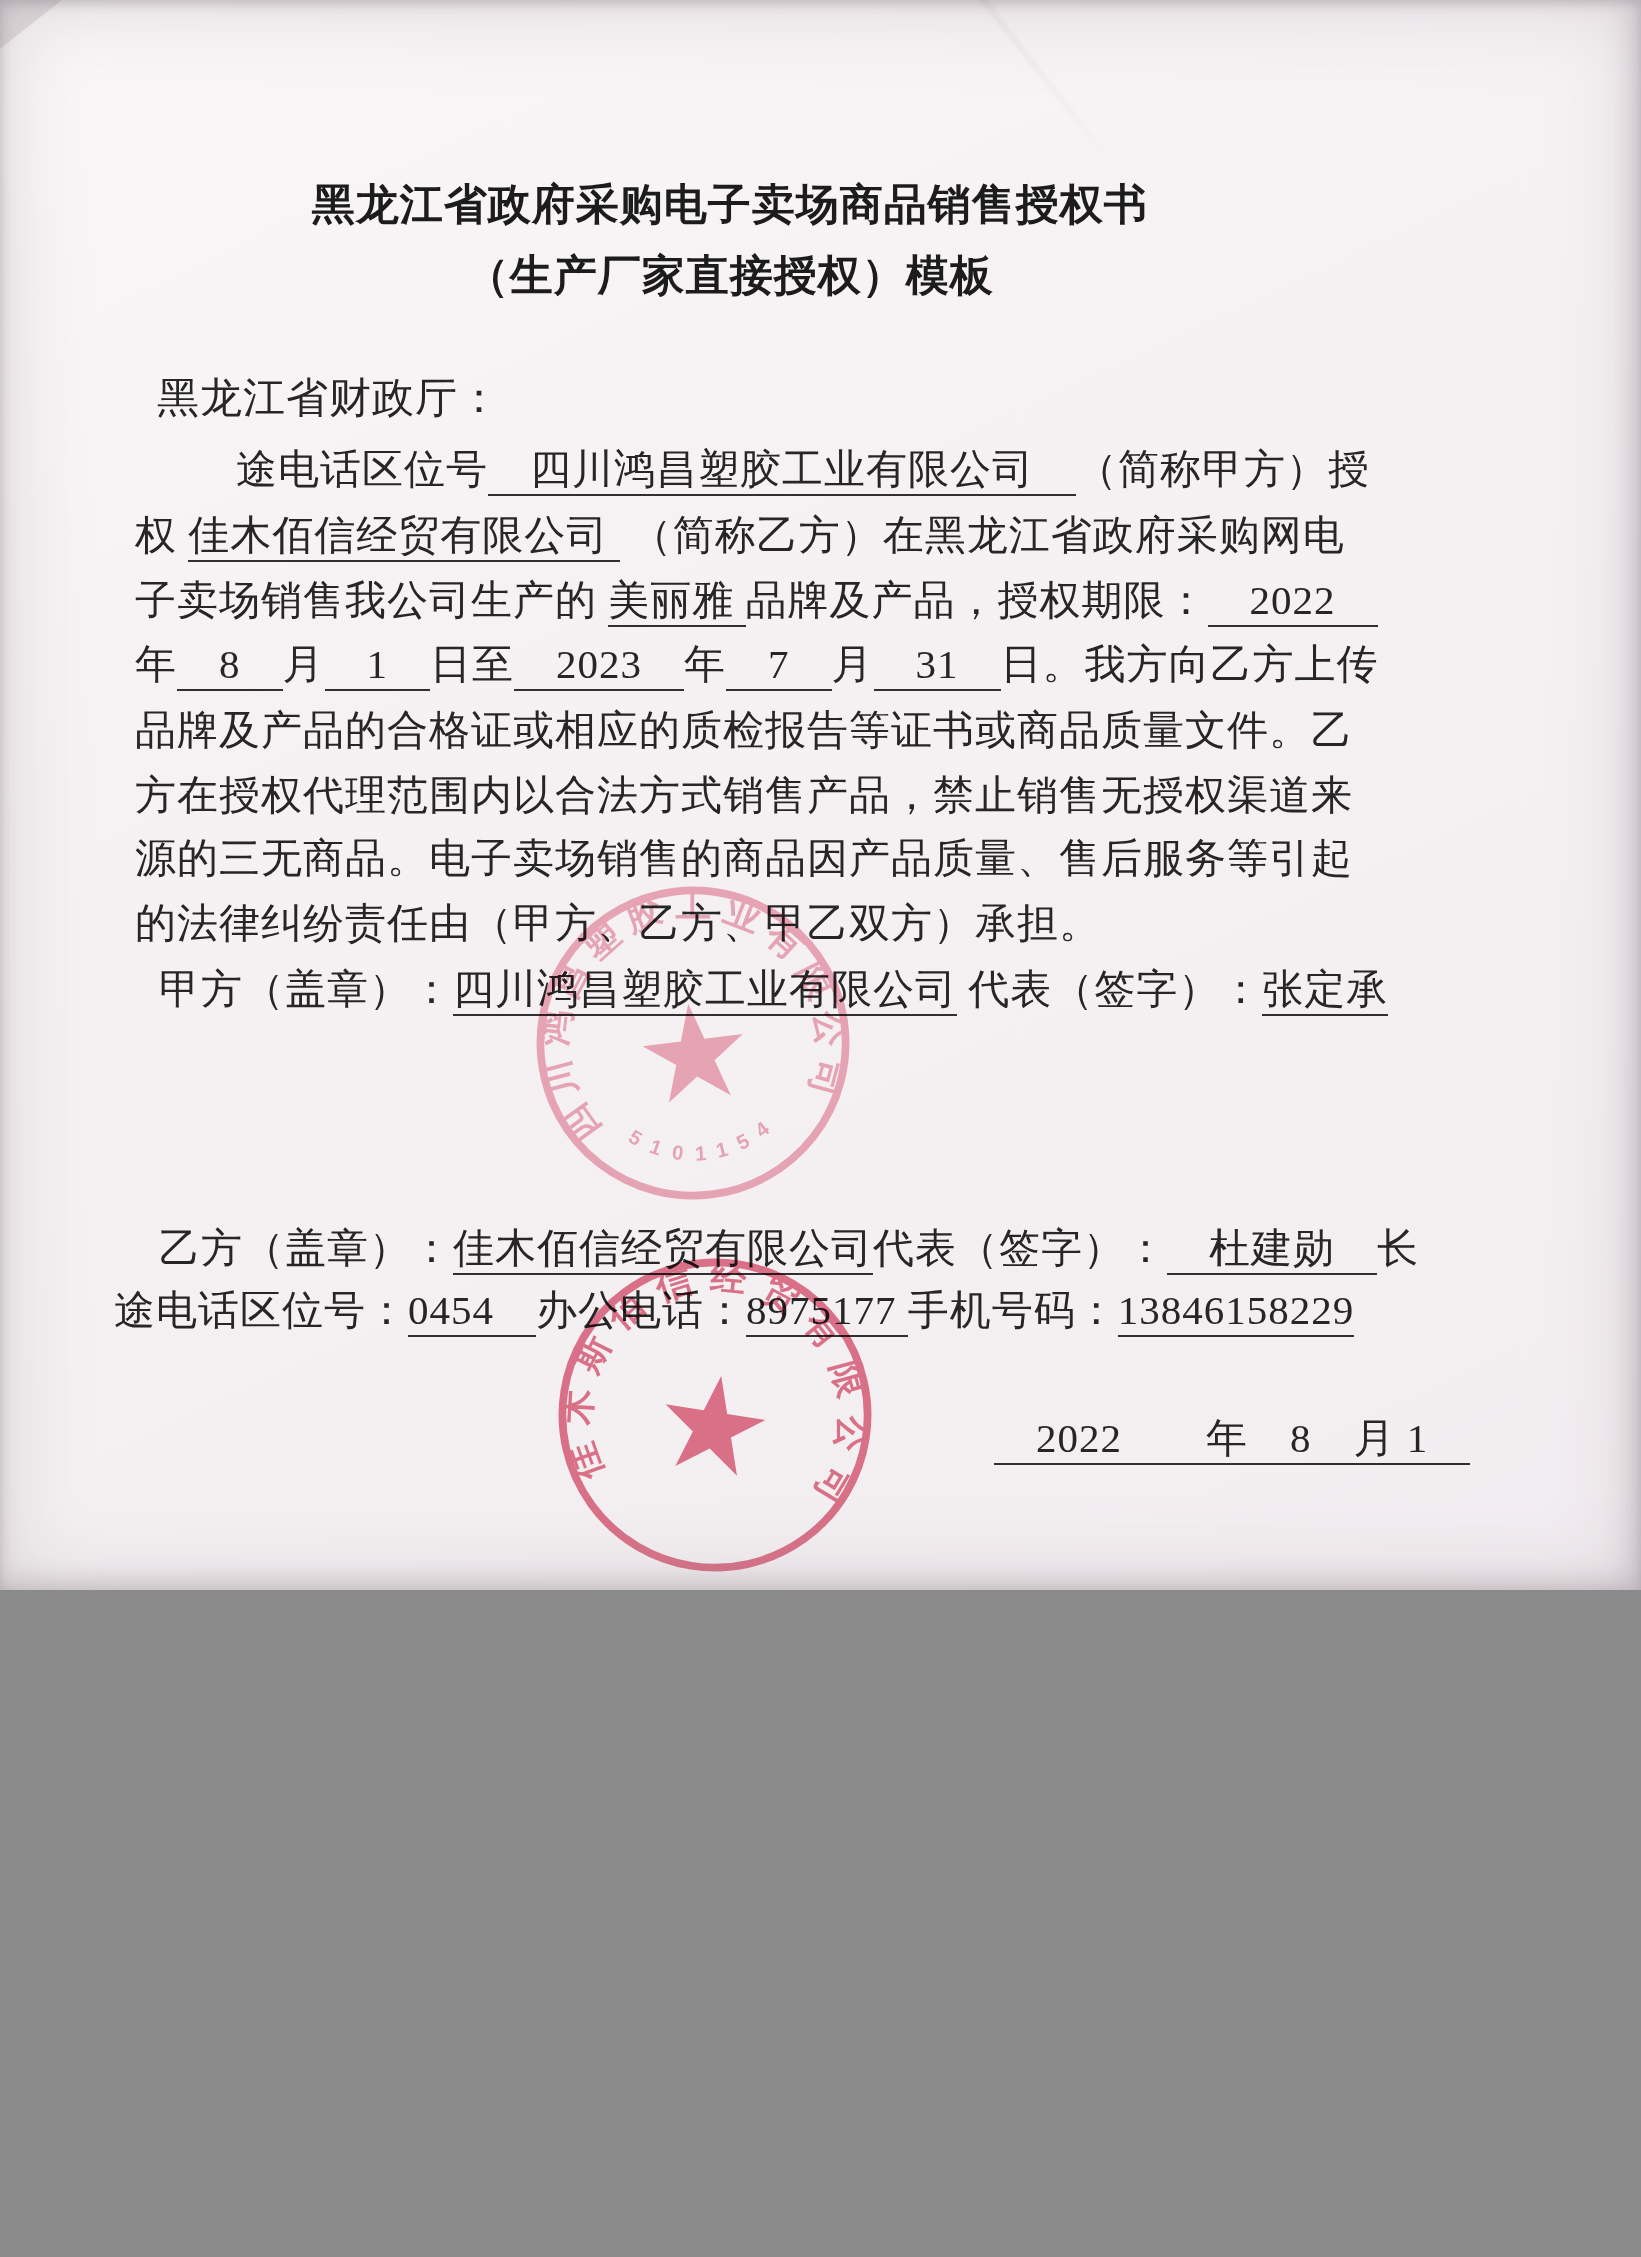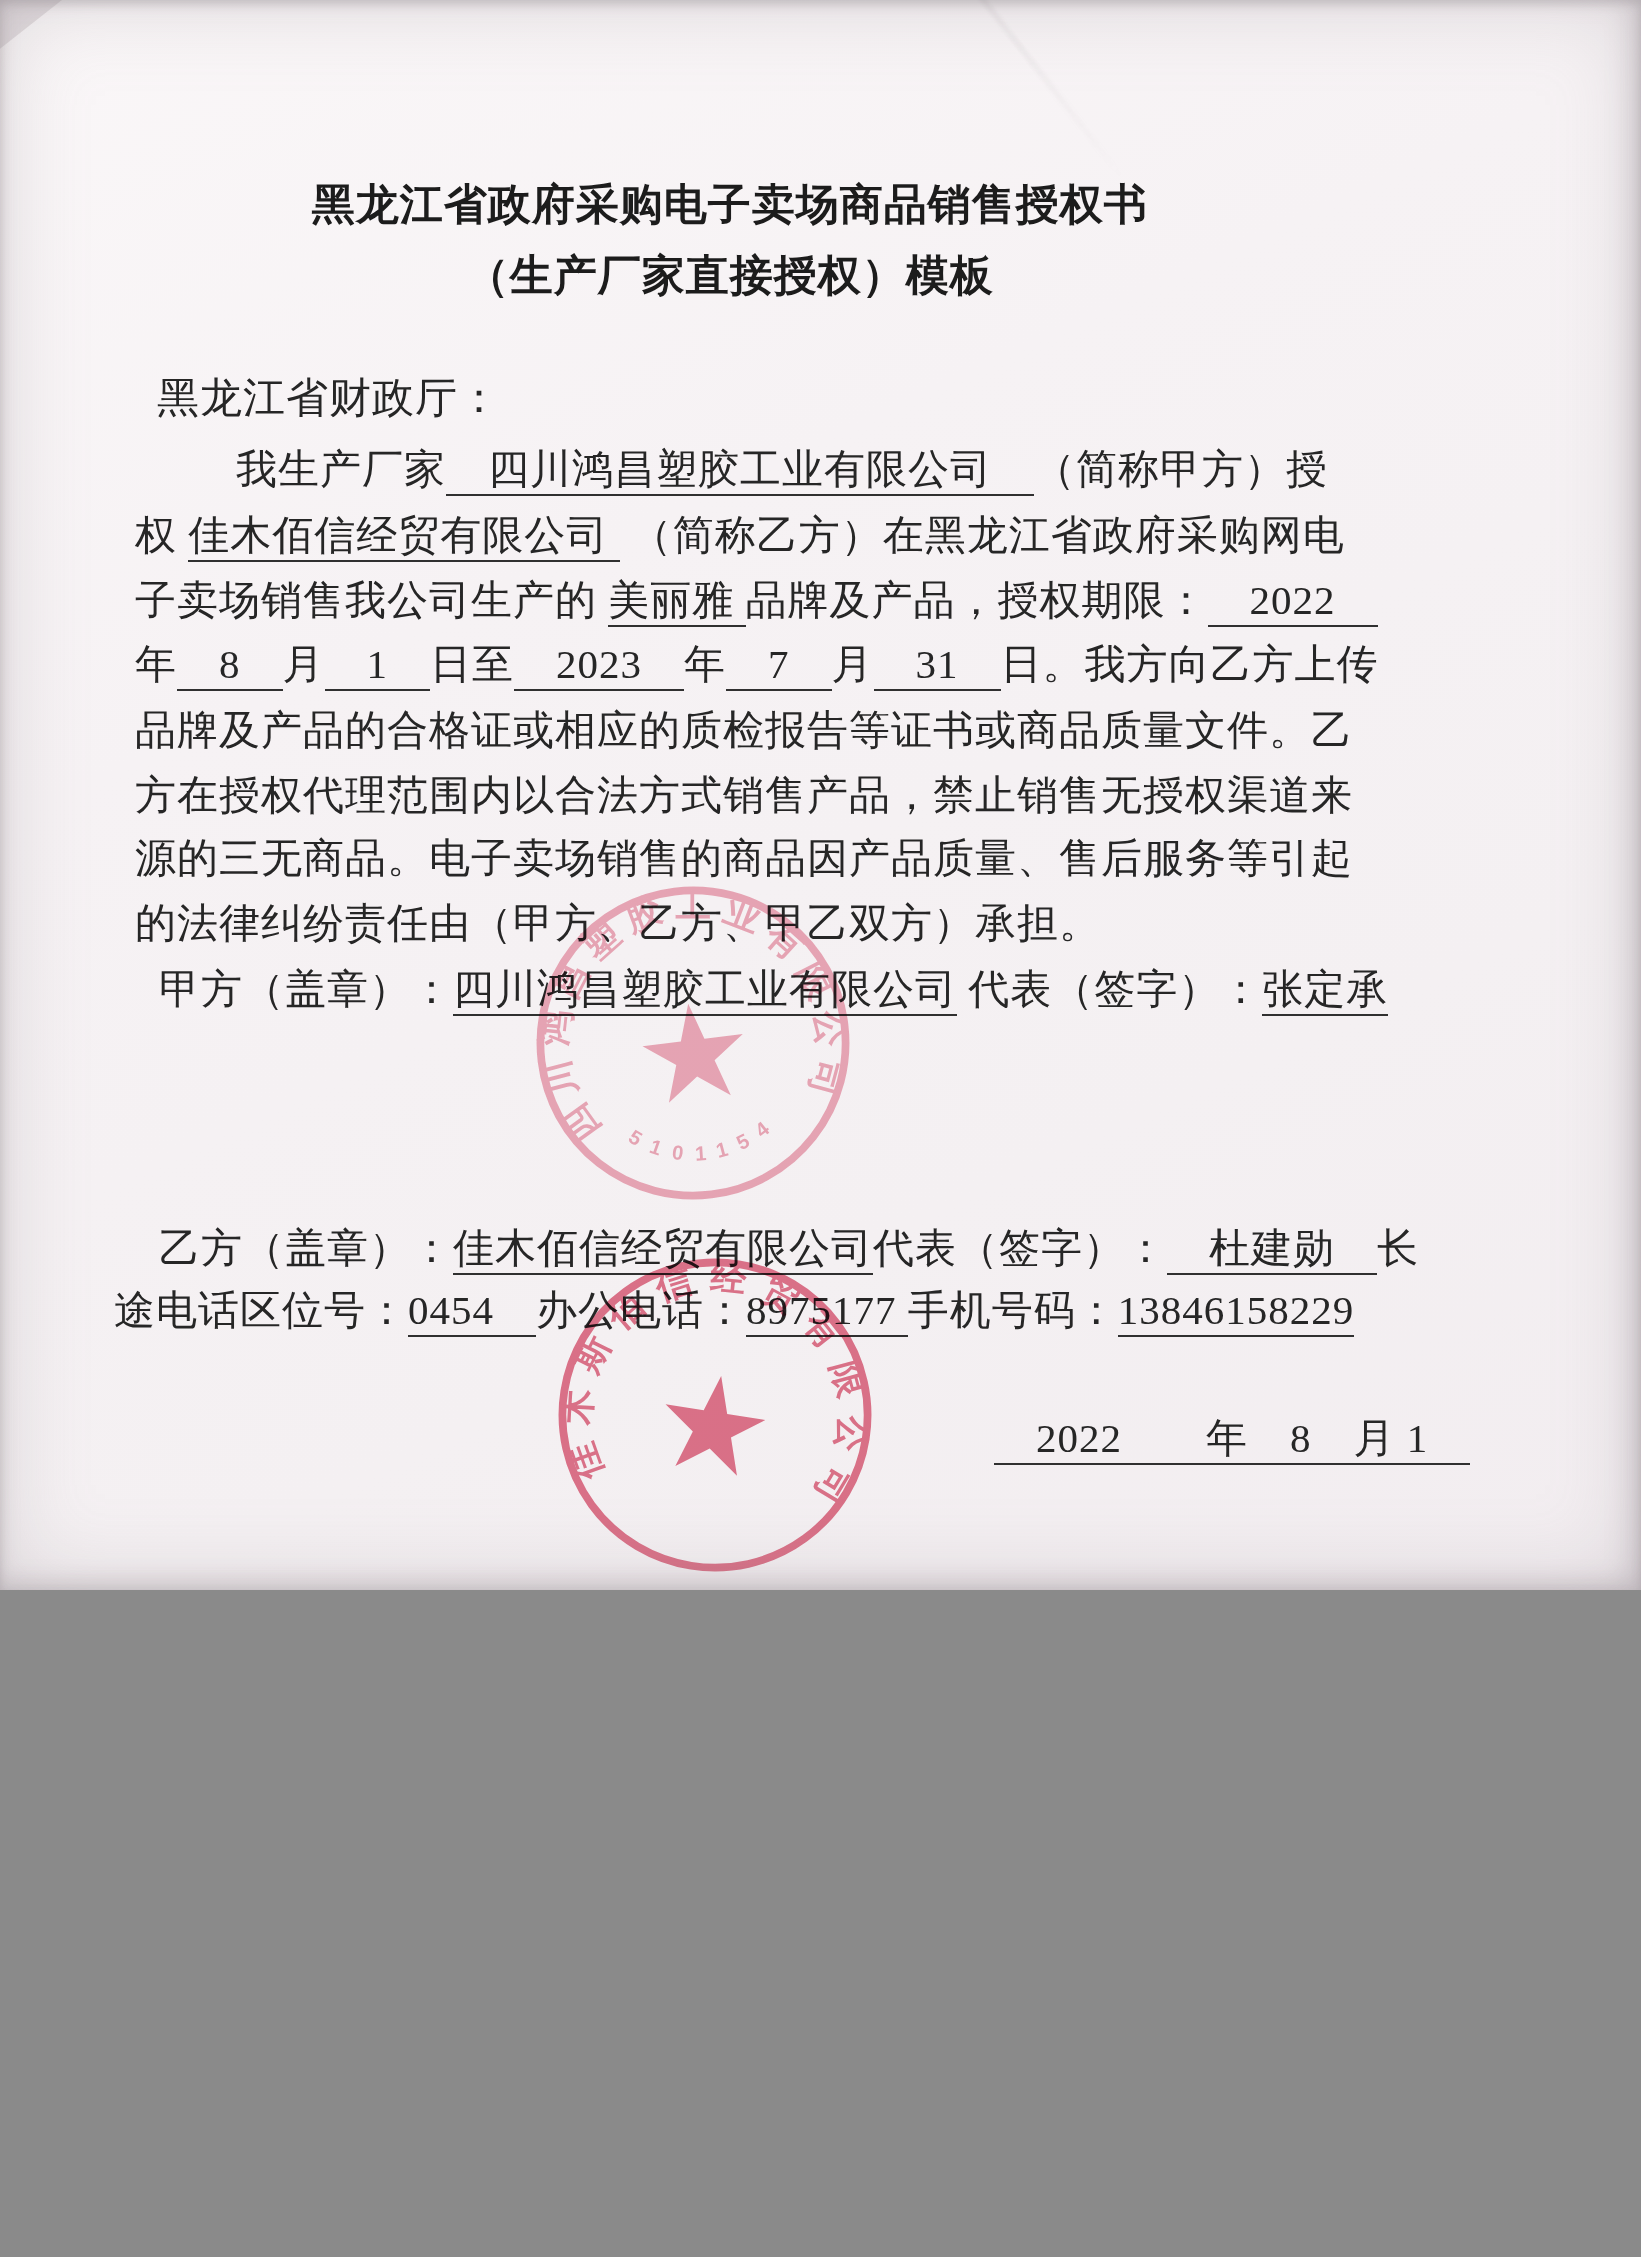--- a/index.html
+++ b/index.html
@@ -34,21 +34,21 @@
 <div class="page">
   <div class="corner-fold"></div>
   <div class="crease-tr"></div>
   <div class="mark-bl"></div>
 
   <div class="title" style="top:176px;">黑龙江省政府采购电子卖场商品销售授权书</div>
   <div class="title" style="top:247px;">（生产厂家直接授权）模板</div>
 
   <div class="line" style="top:371px;left:124px;font-size:42px;margin-left:33px;">黑龙江省财政厅：</div>
 
-  <div class="line" style="top:443px;left:135px;text-indent:101px;"><span>我生产厂家</span><span class="u">　</span><span class="u">四川鸿昌塑胶工业有限公司</span><span class="u">　</span><span>（简称甲方）授</span></div>
+  <div class="line" style="top:443px;left:135px;text-indent:101px;"><span>途电话区位号</span><span class="u">　</span><span class="u">四川鸿昌塑胶工业有限公司</span><span class="u">　</span><span>（简称甲方）授</span></div>
   <div class="line" style="top:509px;left:135px;"><span>权 </span><span class="u">佳木佰信经贸有限公司 </span><span> （简称乙方）在黑龙江省政府采购网电</span></div>
   <div class="line" style="top:574px;left:135px;"><span>子卖场销售我公司生产的 </span><span class="u">美丽雅 </span><span>品牌及产品，授权期限：</span><span class="u">　2022　</span></div>
   <div class="line" style="top:638px;left:135px;"><span>年</span><span class="u">　8　</span><span>月</span><span class="u">　1　</span><span>日至</span><span class="u">　2023　</span><span>年</span><span class="u">　7　</span><span>月</span><span class="u">　31　</span><span>日。我方向乙方上传</span></div>
   <div class="line" style="top:704px;left:135px;text-align:center;"><span>品牌及产品的合格证或相应的质检报告等证书或商品质量文件。乙</span></div>
   <div class="line" style="top:769px;left:135px;"><span>方在授权代理范围内以合法方式销售产品，禁止销售无授权渠道来</span></div>
   <div class="line" style="top:832px;left:135px;"><span>源的三无商品。电子卖场销售的商品因产品质量、售后服务等引起</span></div>
   <div class="line" style="top:963px;left:159px;"><span>甲方（盖章）：</span><span class="u">四川鸿昌塑胶工业有限公司</span><span> 代表（签字）：</span><span class="u">张定承</span></div>
 
   <div class="line" style="top:897px;left:135px;"><span>的法律纠纷责任由（甲方、乙方、甲乙双方）承担。</span></div>
 

